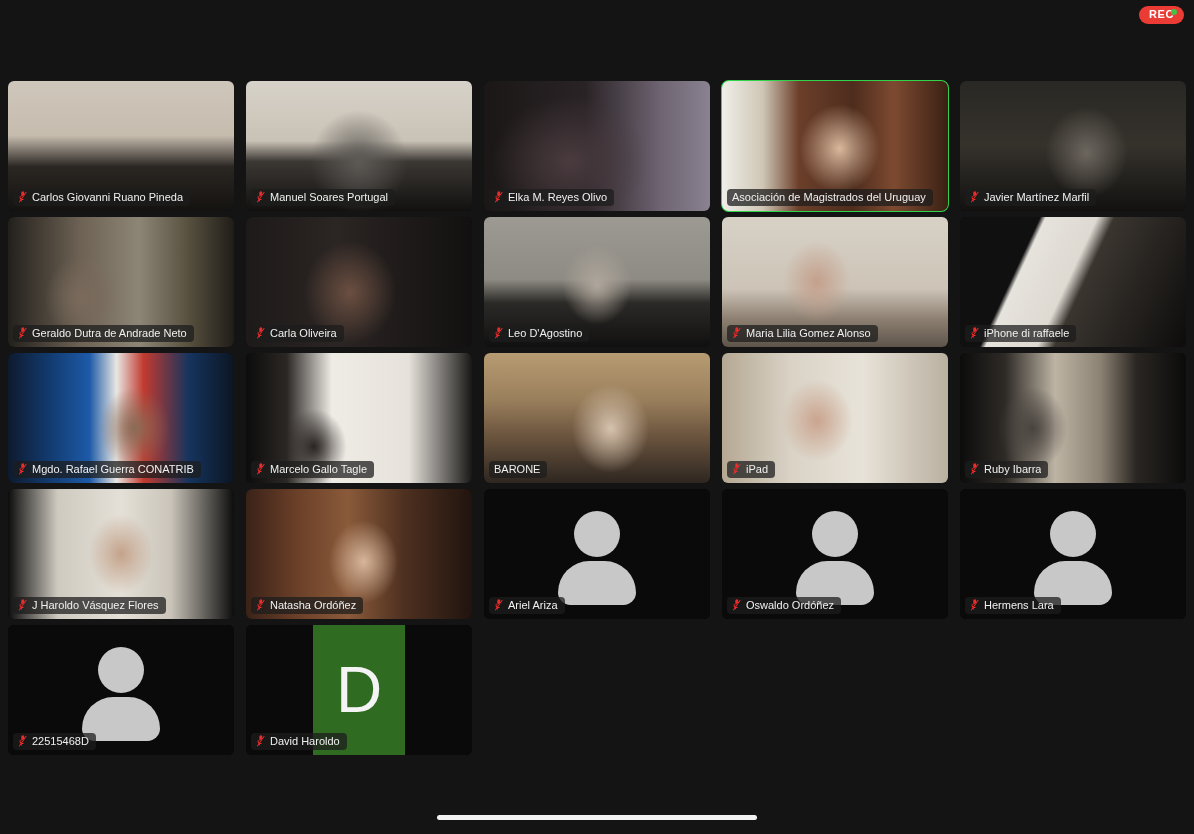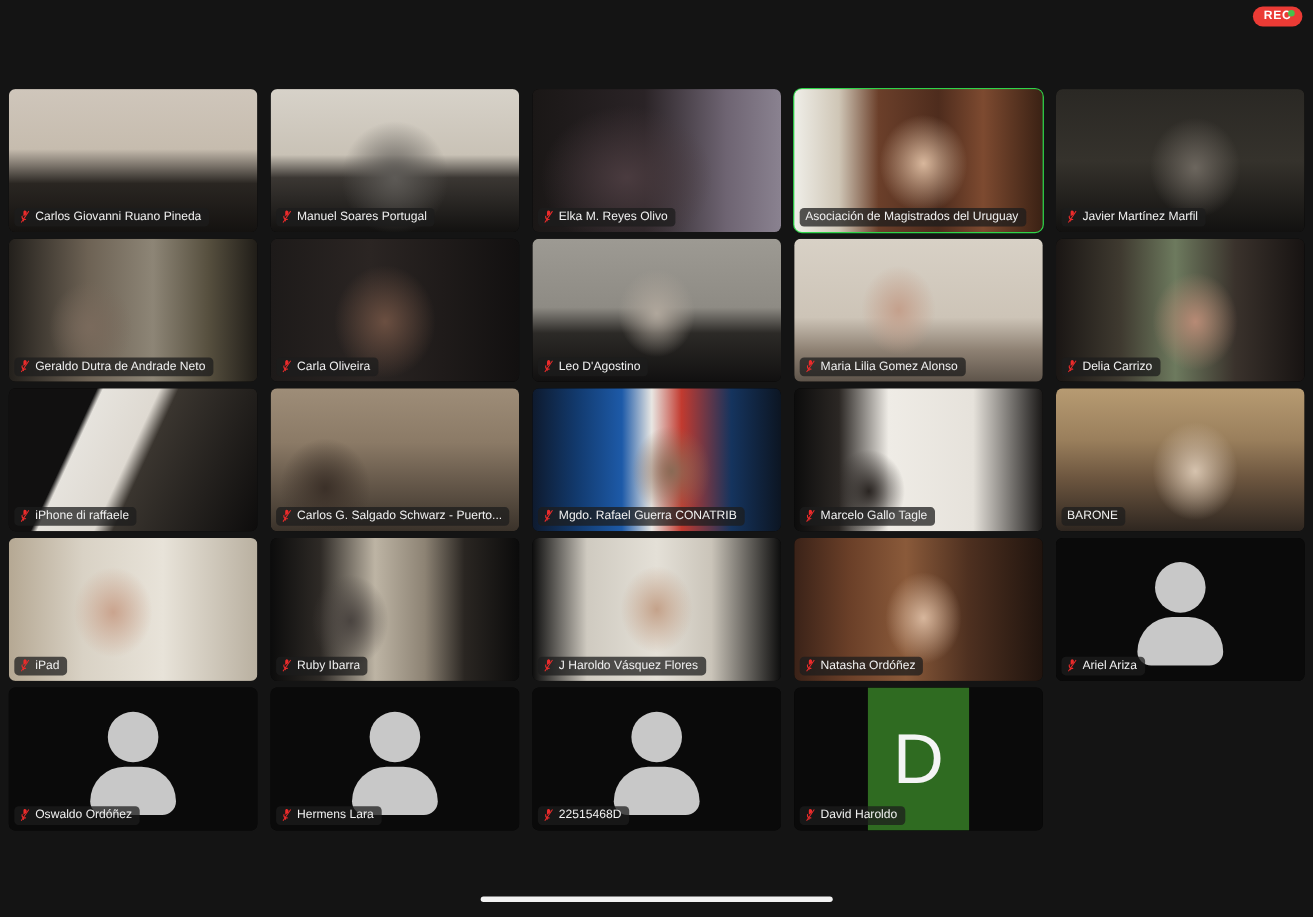--- a/index.html
+++ b/index.html
@@ -195,50 +195,28 @@
         <div class="nameplate">
           <svg class="mic-muted" viewBox="0 0 12 16">
             <path d="M7.6 1.1C7.1 0.5 6.3 0.3 5.6 0.6 4.9 0.9 4.4 1.6 4.4 2.4v5.1l3.9-2.6V2.4c0-0.5-0.2-0.9-0.7-1.3z" fill="#ec2b2b"></path>
             <path d="M2.1 7.2v1.2c0 1.5 0.8 2.8 2 3.5l-0.5 1.6 1.2 0.4 0.6-1.8c0.9 0.1 1.8-0.1 2.5-0.6l-1-1c-0.9 0.4-2 0.2-2.7-0.5-0.5-0.5-0.8-1.1-0.8-1.8V6.4L2.1 7.2z" fill="#ec2b2b"></path>
             <path d="M10.5 0.9 1.2 14.6l1.0 0.7L11.5 1.6z" fill="#ec2b2b"></path>
           </svg>
           <span class="label">Maria Lilia Gomez Alonso</span>
         </div>
       </div>
       <div class="tile">
-        <div class="tile-media" style="background: radial-gradient(26% 52% at 56% 58%, rgb(183, 138, 117) 0%, rgba(0, 0, 0, 0) 66%), linear-gradient(to right, rgb(26, 22, 20) 0%, rgb(63, 58, 48) 26%, rgb(109, 122, 94) 48%, rgb(58, 50, 44) 72%, rgb(23, 19, 18) 100%); background-blend-mode: normal;"></div>
-        <div class="nameplate">
-          <svg class="mic-muted" viewBox="0 0 12 16">
-            <path d="M7.6 1.1C7.1 0.5 6.3 0.3 5.6 0.6 4.9 0.9 4.4 1.6 4.4 2.4v5.1l3.9-2.6V2.4c0-0.5-0.2-0.9-0.7-1.3z" fill="#ec2b2b"></path>
-            <path d="M2.1 7.2v1.2c0 1.5 0.8 2.8 2 3.5l-0.5 1.6 1.2 0.4 0.6-1.8c0.9 0.1 1.8-0.1 2.5-0.6l-1-1c-0.9 0.4-2 0.2-2.7-0.5-0.5-0.5-0.8-1.1-0.8-1.8V6.4L2.1 7.2z" fill="#ec2b2b"></path>
-            <path d="M10.5 0.9 1.2 14.6l1.0 0.7L11.5 1.6z" fill="#ec2b2b"></path>
-          </svg>
-          <span class="label">Delia Carrizo</span>
-        </div>
-      </div>
-      <div class="tile">
         <div class="tile-media" style="background: linear-gradient(115deg, rgb(17, 16, 16) 0%, rgb(17, 16, 16) 28%, rgb(230, 227, 221) 30%, rgb(222, 217, 209) 48%, rgb(58, 53, 47) 54%, rgb(13, 12, 12) 100%); background-blend-mode: normal;"></div>
         <div class="nameplate">
           <svg class="mic-muted" viewBox="0 0 12 16">
             <path d="M7.6 1.1C7.1 0.5 6.3 0.3 5.6 0.6 4.9 0.9 4.4 1.6 4.4 2.4v5.1l3.9-2.6V2.4c0-0.5-0.2-0.9-0.7-1.3z" fill="#ec2b2b"></path>
             <path d="M2.1 7.2v1.2c0 1.5 0.8 2.8 2 3.5l-0.5 1.6 1.2 0.4 0.6-1.8c0.9 0.1 1.8-0.1 2.5-0.6l-1-1c-0.9 0.4-2 0.2-2.7-0.5-0.5-0.5-0.8-1.1-0.8-1.8V6.4L2.1 7.2z" fill="#ec2b2b"></path>
             <path d="M10.5 0.9 1.2 14.6l1.0 0.7L11.5 1.6z" fill="#ec2b2b"></path>
           </svg>
           <span class="label">iPhone di raffaele</span>
-        </div>
-      </div>
-      <div class="tile">
-        <div class="tile-media" style="background: radial-gradient(26% 50% at 22% 70%, rgb(59, 48, 40) 0%, rgba(0, 0, 0, 0) 70%), linear-gradient(rgb(158, 141, 120) 0%, rgb(139, 122, 102) 38%, rgb(107, 93, 78) 62%, rgb(58, 50, 42) 100%); background-blend-mode: normal;"></div>
-        <div class="nameplate">
-          <svg class="mic-muted" viewBox="0 0 12 16">
-            <path d="M7.6 1.1C7.1 0.5 6.3 0.3 5.6 0.6 4.9 0.9 4.4 1.6 4.4 2.4v5.1l3.9-2.6V2.4c0-0.5-0.2-0.9-0.7-1.3z" fill="#ec2b2b"></path>
-            <path d="M2.1 7.2v1.2c0 1.5 0.8 2.8 2 3.5l-0.5 1.6 1.2 0.4 0.6-1.8c0.9 0.1 1.8-0.1 2.5-0.6l-1-1c-0.9 0.4-2 0.2-2.7-0.5-0.5-0.5-0.8-1.1-0.8-1.8V6.4L2.1 7.2z" fill="#ec2b2b"></path>
-            <path d="M10.5 0.9 1.2 14.6l1.0 0.7L11.5 1.6z" fill="#ec2b2b"></path>
-          </svg>
-          <span class="label">Carlos G. Salgado Schwarz - Puerto...</span>
         </div>
       </div>
       <div class="tile">
         <div class="tile-media" style="background: radial-gradient(24% 48% at 56% 58%, rgb(138, 106, 85) 0%, rgba(0, 0, 0, 0) 66%), linear-gradient(to right, rgb(14, 26, 46) 0%, rgb(18, 58, 110) 18%, rgb(29, 90, 168) 36%, rgb(232, 230, 226) 48%, rgb(194, 58, 47) 60%, rgb(21, 52, 94) 80%, rgb(12, 21, 34) 100%); background-blend-mode: normal;"></div>
         <div class="nameplate">
           <svg class="mic-muted" viewBox="0 0 12 16">
             <path d="M7.6 1.1C7.1 0.5 6.3 0.3 5.6 0.6 4.9 0.9 4.4 1.6 4.4 2.4v5.1l3.9-2.6V2.4c0-0.5-0.2-0.9-0.7-1.3z" fill="#ec2b2b"></path>
             <path d="M2.1 7.2v1.2c0 1.5 0.8 2.8 2 3.5l-0.5 1.6 1.2 0.4 0.6-1.8c0.9 0.1 1.8-0.1 2.5-0.6l-1-1c-0.9 0.4-2 0.2-2.7-0.5-0.5-0.5-0.8-1.1-0.8-1.8V6.4L2.1 7.2z" fill="#ec2b2b"></path>
             <path d="M10.5 0.9 1.2 14.6l1.0 0.7L11.5 1.6z" fill="#ec2b2b"></path>
           </svg>

